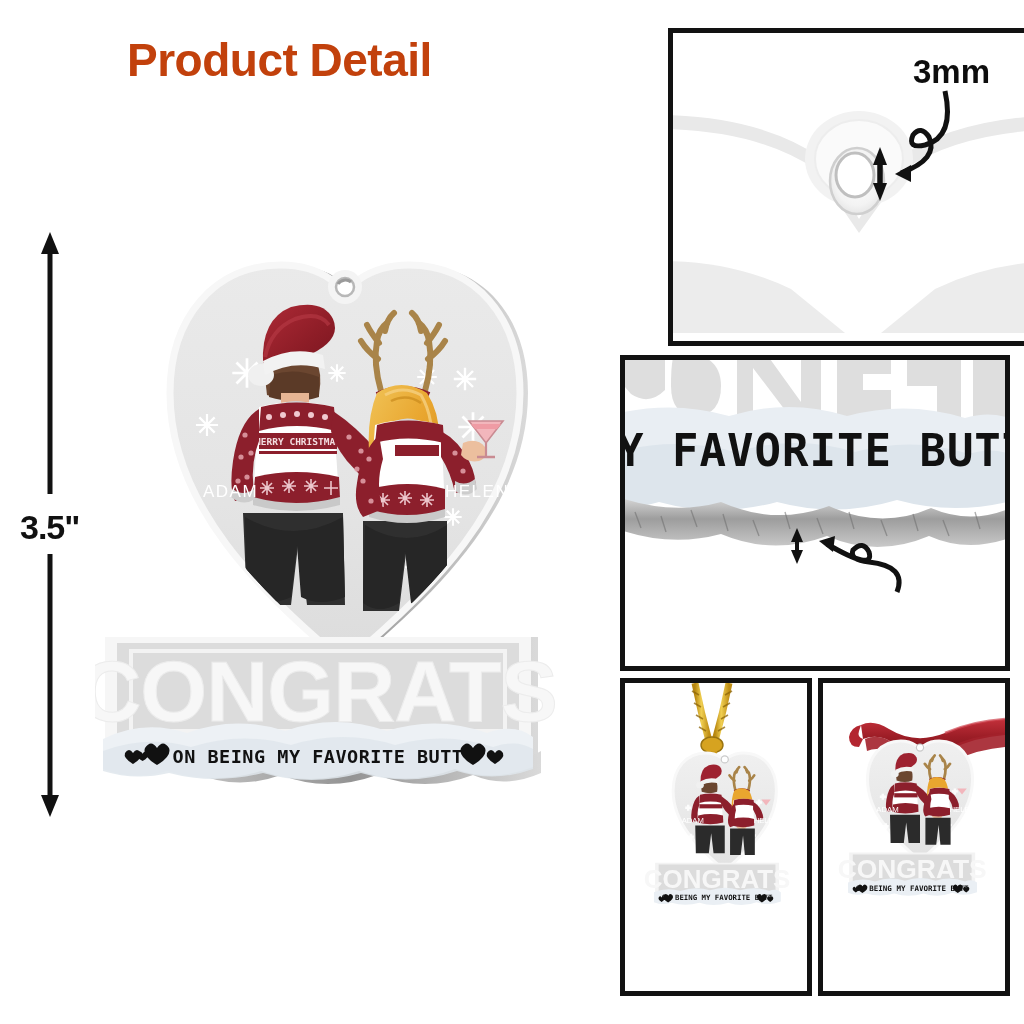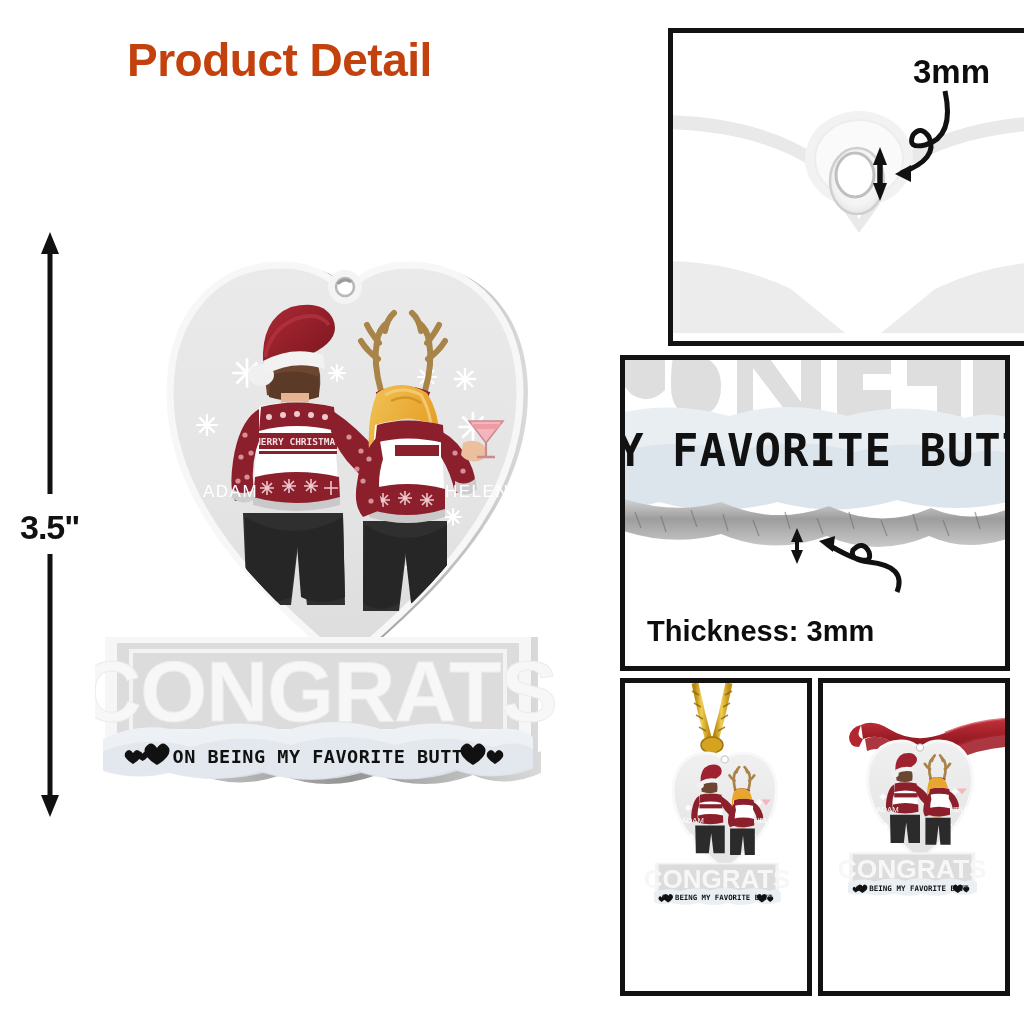--- a/index.html
+++ b/index.html
@@ -410,21 +410,20 @@
       <polygon points="172,204 166,190 178,190" fill="#111"></polygon>
     </g>
 
     <g fill="none" stroke="#111" stroke-width="5">
       <path d="M272 232 Q282 206 244 202 Q224 200 228 190 Q238 180 244 192 Q250 212 202 184"></path>
       <polygon points="194,181 210,176 208,192" fill="#111" stroke="none"></polygon>
     </g>
 
     <text x="-8" y="106" font-family="'DejaVu Sans Mono', monospace" font-size="44" font-weight="bold" fill="#111111" letter-spacing="1">Y FAVORITE BUTT</text>
   </svg>
-  <div class="panel-label" id="thickness-label">Thickness: 3mm</div>
 </div>
 
 <div class="panel" id="panel-cord">
   <svg class="panel-svg" viewBox="0 0 182 308" preserveAspectRatio="none">
     <defs>
       <linearGradient id="cordG" x1="0" y1="0" x2="1" y2="0">
         <stop offset="0%" stop-color="#b8870f"></stop>
         <stop offset="45%" stop-color="#f0cf52"></stop>
         <stop offset="100%" stop-color="#c08f16"></stop>
       </linearGradient>

